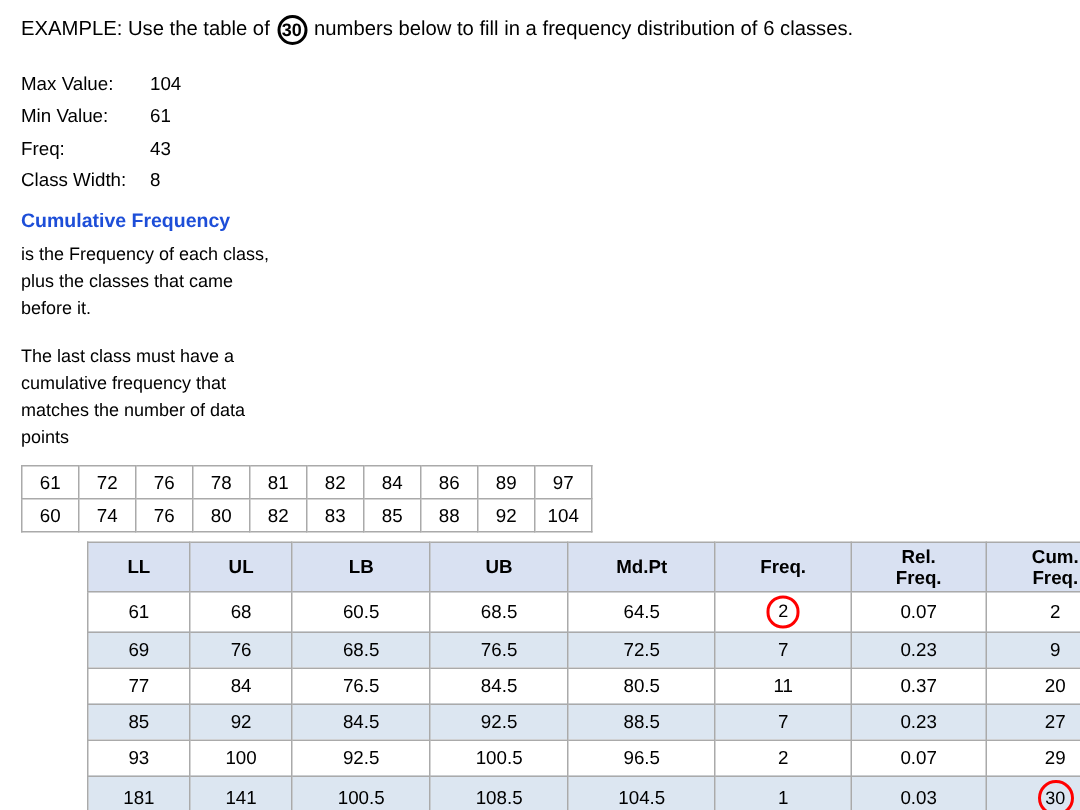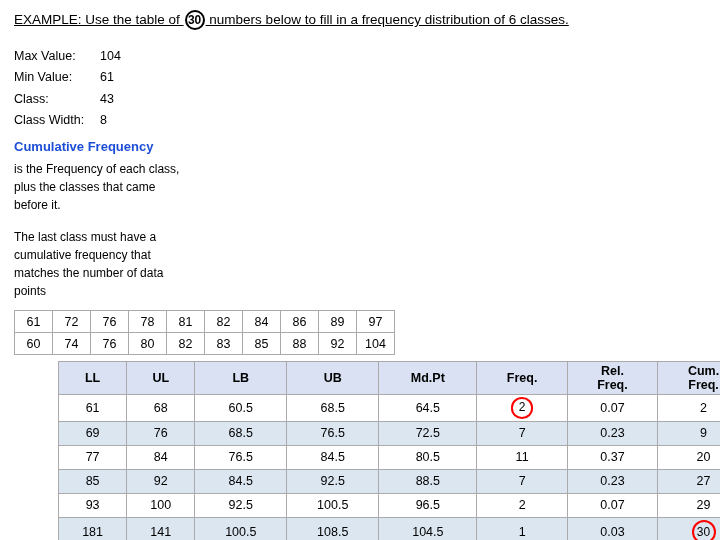--- a/index.html
+++ b/index.html
@@ -8,21 +8,20 @@
       font-size: 13px;
       background: #fff;
       width: 720px;
       min-height: 540px;
       padding: 10px 14px;
     }
     .title {
       font-size: 13.5px;
       margin-bottom: 8px;
       line-height: 1.4;
-      text-decoration: underline;
     }
     .title .circled {
       display: inline-block;
       border: 2px solid #000;
       border-radius: 50%;
       width: 20px;
       height: 20px;
       text-align: center;
       line-height: 16px;
       font-size: 12px;
@@ -135,21 +134,21 @@
     <div class="stats">
       <div class="stats-row">
         <span class="stats-label">Max Value:</span>
         <span class="stats-value">104</span>
       </div>
       <div class="stats-row">
         <span class="stats-label">Min Value:</span>
         <span class="stats-value">61</span>
       </div>
       <div class="stats-row">
-        <span class="stats-label">Class:</span>
+        <span class="stats-label">Freq:</span>
         <span class="stats-value">43</span>
       </div>
       <div class="stats-row">
         <span class="stats-label">Class Width:</span>
         <span class="stats-value">8</span>
       </div>
     </div>
 
     <div class="blue-bold">Cumulative Frequency</div>
     <div class="desc-text">is the Frequency of each class, plus the classes that came before it.</div>

